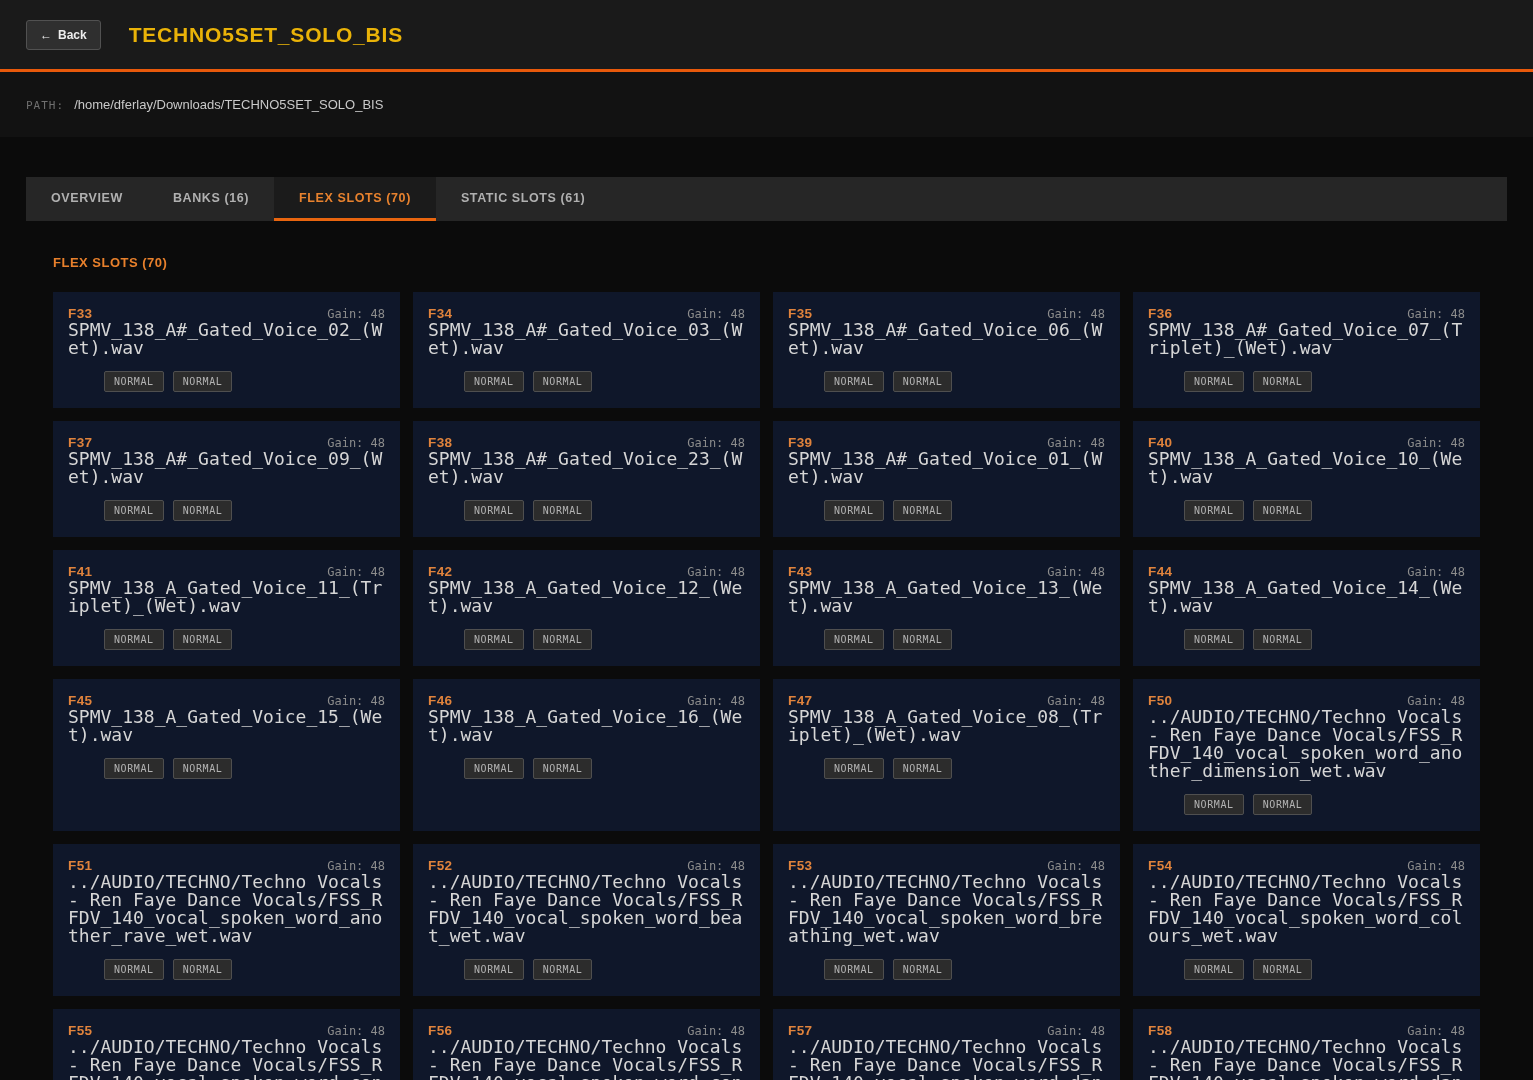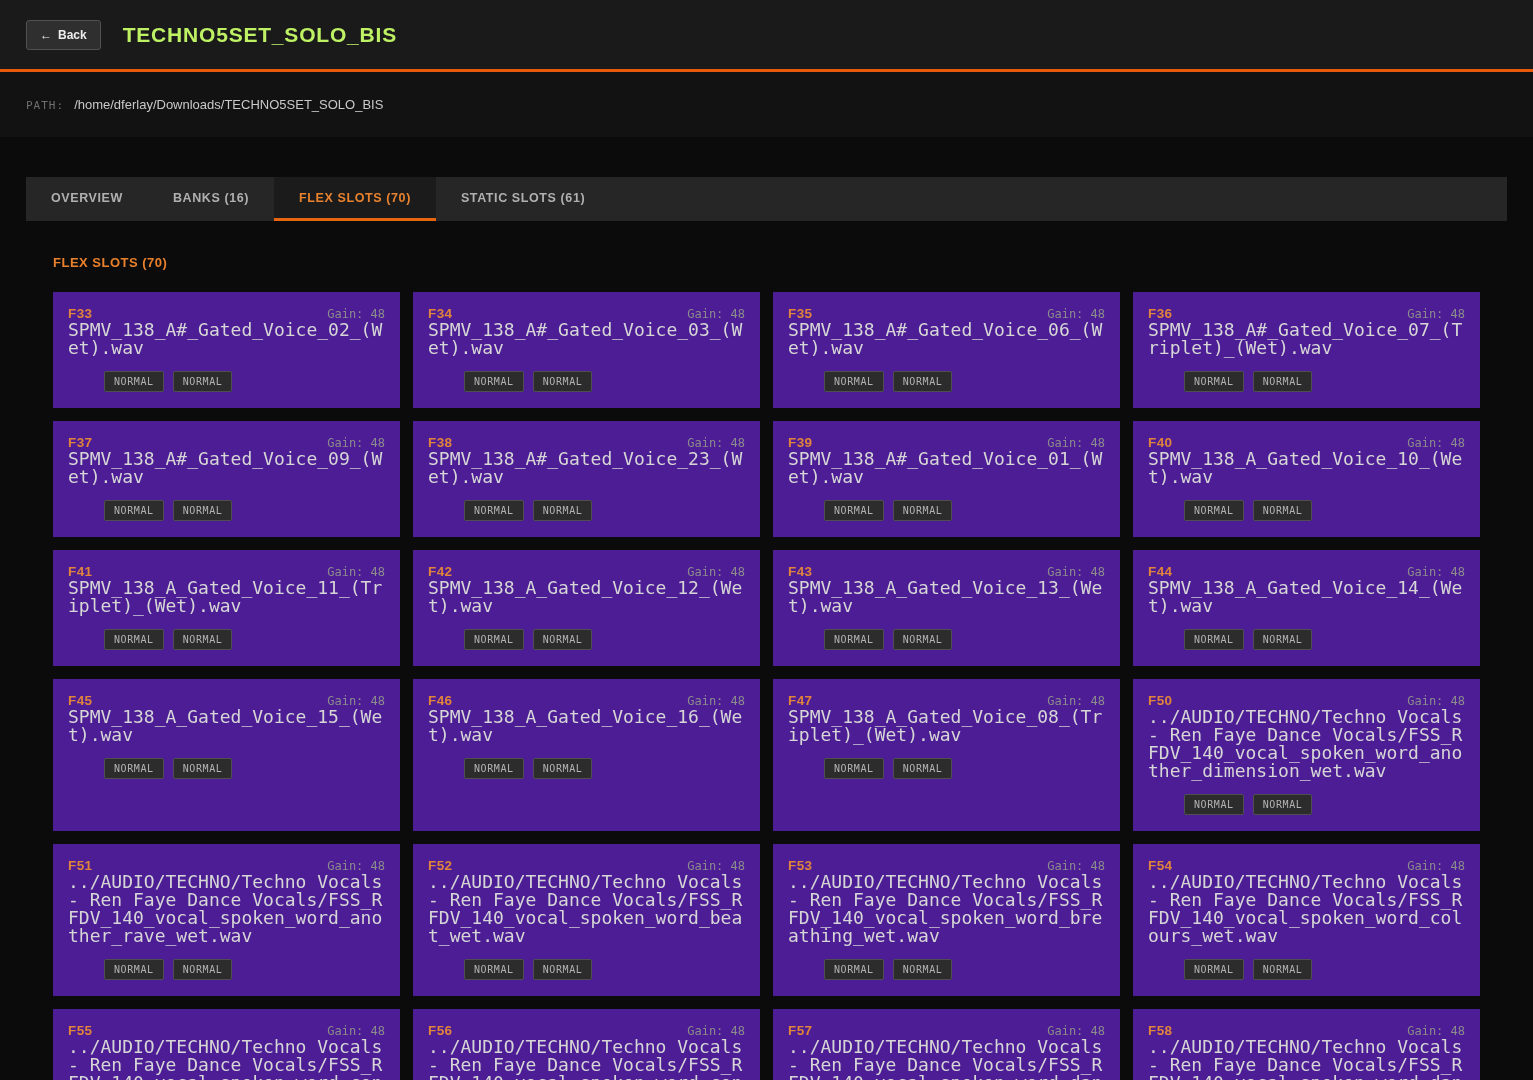--- a/index.html
+++ b/index.html
@@ -28,24 +28,25 @@
     font-size: 12px;
     font-weight: bold;
     padding: 7px 13px;
     cursor: pointer;
     display: inline-flex;
     align-items: center;
     gap: 6px;
     font-family: "Liberation Sans", sans-serif;
   }
   .app-title {
-    color: #bef264;
+    color: #eab308;
     font-size: 21px;
     font-weight: bold;
     letter-spacing: 0.8px;
+    margin-left: 6px;
   }
 
   
   .path-bar {
     background: #121212;
     padding: 25px 26px;
     display: flex;
     align-items: baseline;
     gap: 10px;
   }
@@ -96,21 +97,21 @@
     letter-spacing: 0.5px;
   }
 
   
   .slot-grid {
     display: grid;
     grid-template-columns: repeat(4, 1fr);
     gap: 13px;
   }
   .card {
-    background: #4c1d95;
+    background: #0f172a;
     padding: 14px 15px 16px;
   }
   .card-head {
     display: flex;
     justify-content: space-between;
     align-items: baseline;
   }
   .slot-id {
     color: #e0833c;
     font-size: 13.5px;

